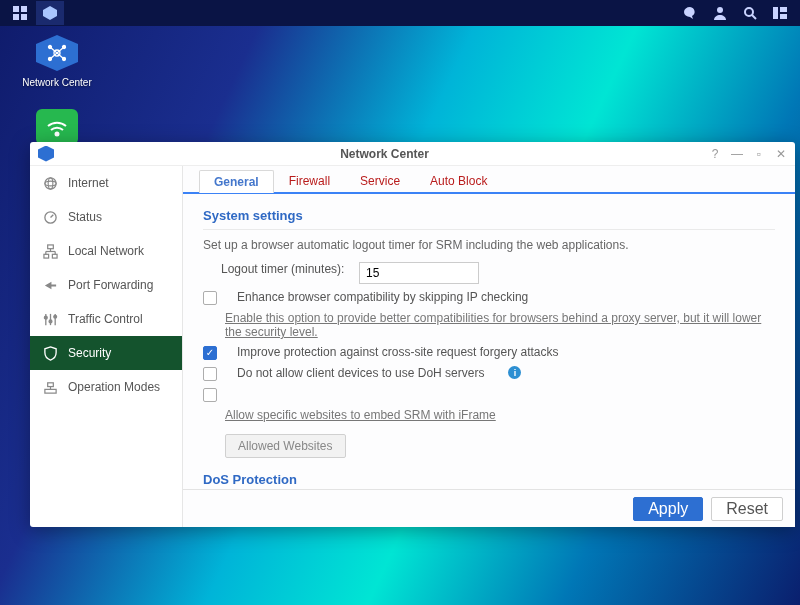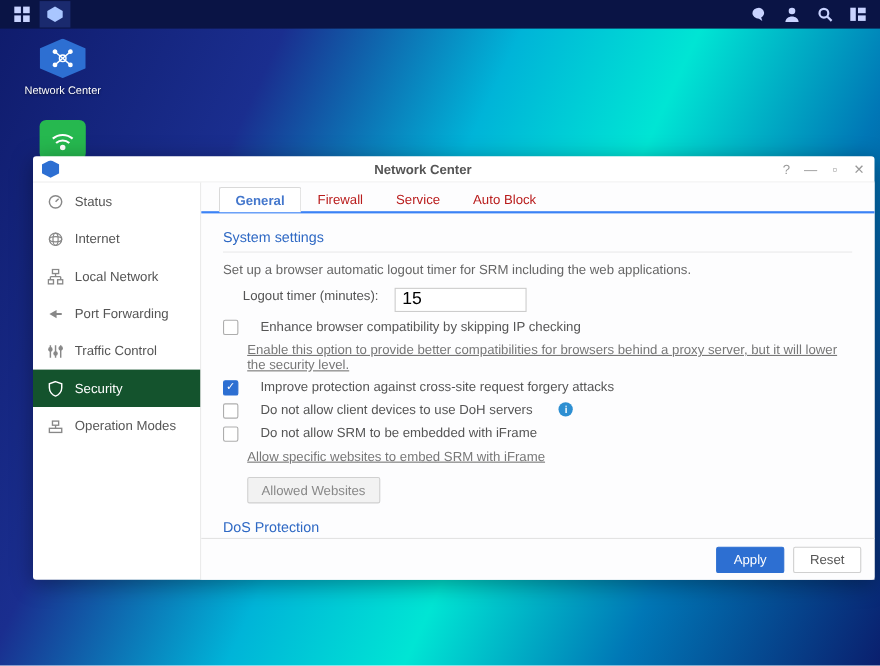--- a/index.html
+++ b/index.html
@@ -140,29 +140,30 @@
   flex:1; overflow:auto;
   padding: 10px 20px 6px 20px;
   font-size:12px;
 }
 .section-title {
   color:#2f69c4;
   font-size:13px;
   padding: 4px 0 6px;
   border-bottom:1px solid #eaeaea;
   margin-bottom:8px;
+  font-weight:bold;
 }
 .help-text { color:#666; margin-bottom:10px; }
 .form-row { display:flex; align-items:flex-start; gap:8px; margin: 6px 0 6px 18px;}
 .form-label { width: 130px; color:#555;}
 input.text {
   width: 120px; height:22px;
   border:1px solid #ccc;
   padding: 0 6px;
-  font-size:16px;
+  font-size:12px;
 }
 .chk-row { display:flex; align-items:flex-start; gap:20px; margin: 6px 0; }
 .chk {
   width:14px;height:14px;
   border:1px solid #adadad;
   border-radius:2px;
   flex-shrink:0;
   margin-top:1px;
   display:flex;align-items:center;justify-content:center;
   cursor:pointer;
@@ -185,21 +186,21 @@
   color:#888;cursor:default;font-size:12px;
 }
 .footer {
   height:38px;border-top:1px solid #e3e3e3;
   display:flex;align-items:center;justify-content:flex-end;
   gap:8px;padding-right:12px;
 }
 .btn {
   height:24px;min-width:62px;padding:0 14px;
   border:1px solid #cfcfcf;border-radius:2px;
-  background:#fff;color:#555;font-size:12px;cursor:pointer;
+  background:#fff;color:#555;font-size:16px;cursor:pointer;
 }
 .btn.primary { background:#2d6fd2;border-color:#2d6fd2;color:#fff;}
 </style>
 </head>
 <body>
 
 <div class="taskbar">
   <div class="left">
     <div class="tb-item">
       <svg viewBox="0 0 16 16" fill="#c9d3ff">
@@ -283,36 +284,36 @@
       <span>?</span>
       <span>—</span>
       <span>▫</span>
       <span>✕</span>
     </div>
   </div>
   <div class="body">
     <div class="sidebar">
       <div class="side-item">
         <span class="ic">
-            <svg viewBox="0 0 16 16" fill="none" stroke="#888" stroke-width="1.4">
-              <circle cx="8" cy="8" r="6"></circle>
-              <line x1="8" y1="8" x2="11" y2="5"></line>
-            </svg>
-          </span>
-        <span>Status</span>
-      </div>
-      <div class="side-item">
-        <span class="ic">
             <svg viewBox="0 0 16 16" fill="none" stroke="#888" stroke-width="1.2">
               <circle cx="8" cy="8" r="6"></circle>
               <ellipse cx="8" cy="8" rx="6" ry="2.5"></ellipse>
               <ellipse cx="8" cy="8" rx="2.5" ry="6"></ellipse>
             </svg>
           </span>
         <span>Internet</span>
+      </div>
+      <div class="side-item">
+        <span class="ic">
+            <svg viewBox="0 0 16 16" fill="none" stroke="#888" stroke-width="1.4">
+              <circle cx="8" cy="8" r="6"></circle>
+              <line x1="8" y1="8" x2="11" y2="5"></line>
+            </svg>
+          </span>
+        <span>Status</span>
       </div>
       <div class="side-item">
         <span class="ic">
             <svg viewBox="0 0 16 16" fill="none" stroke="#888" stroke-width="1.3">
               <rect x="5" y="1" width="6" height="4"></rect>
               <rect x="1" y="11" width="5" height="4"></rect>
               <rect x="10" y="11" width="5" height="4"></rect>
               <line x1="8" y1="5" x2="8" y2="8"></line>
               <line x1="3" y1="11" x2="3" y2="8"></line>
               <line x1="13" y1="11" x2="13" y2="8"></line>
@@ -398,21 +399,20 @@
         </div>
 
         <div class="chk-row">
           <div class="chk"></div>
           <span>Do not allow client devices to use DoH servers</span>
           <span class="info-ic">i</span>
         </div>
 
         <div class="chk-row">
           <div class="chk"></div>
-          <span>Do not allow SRM to be embedded with iFrame</span>
         </div>
         <div class="note">Allow specific websites to embed SRM with iFrame</div>
         <button class="btn-sm">Allowed Websites</button>
 
         <div class="section-title">DoS Protection</div>
         
         
         
       </div>
 

